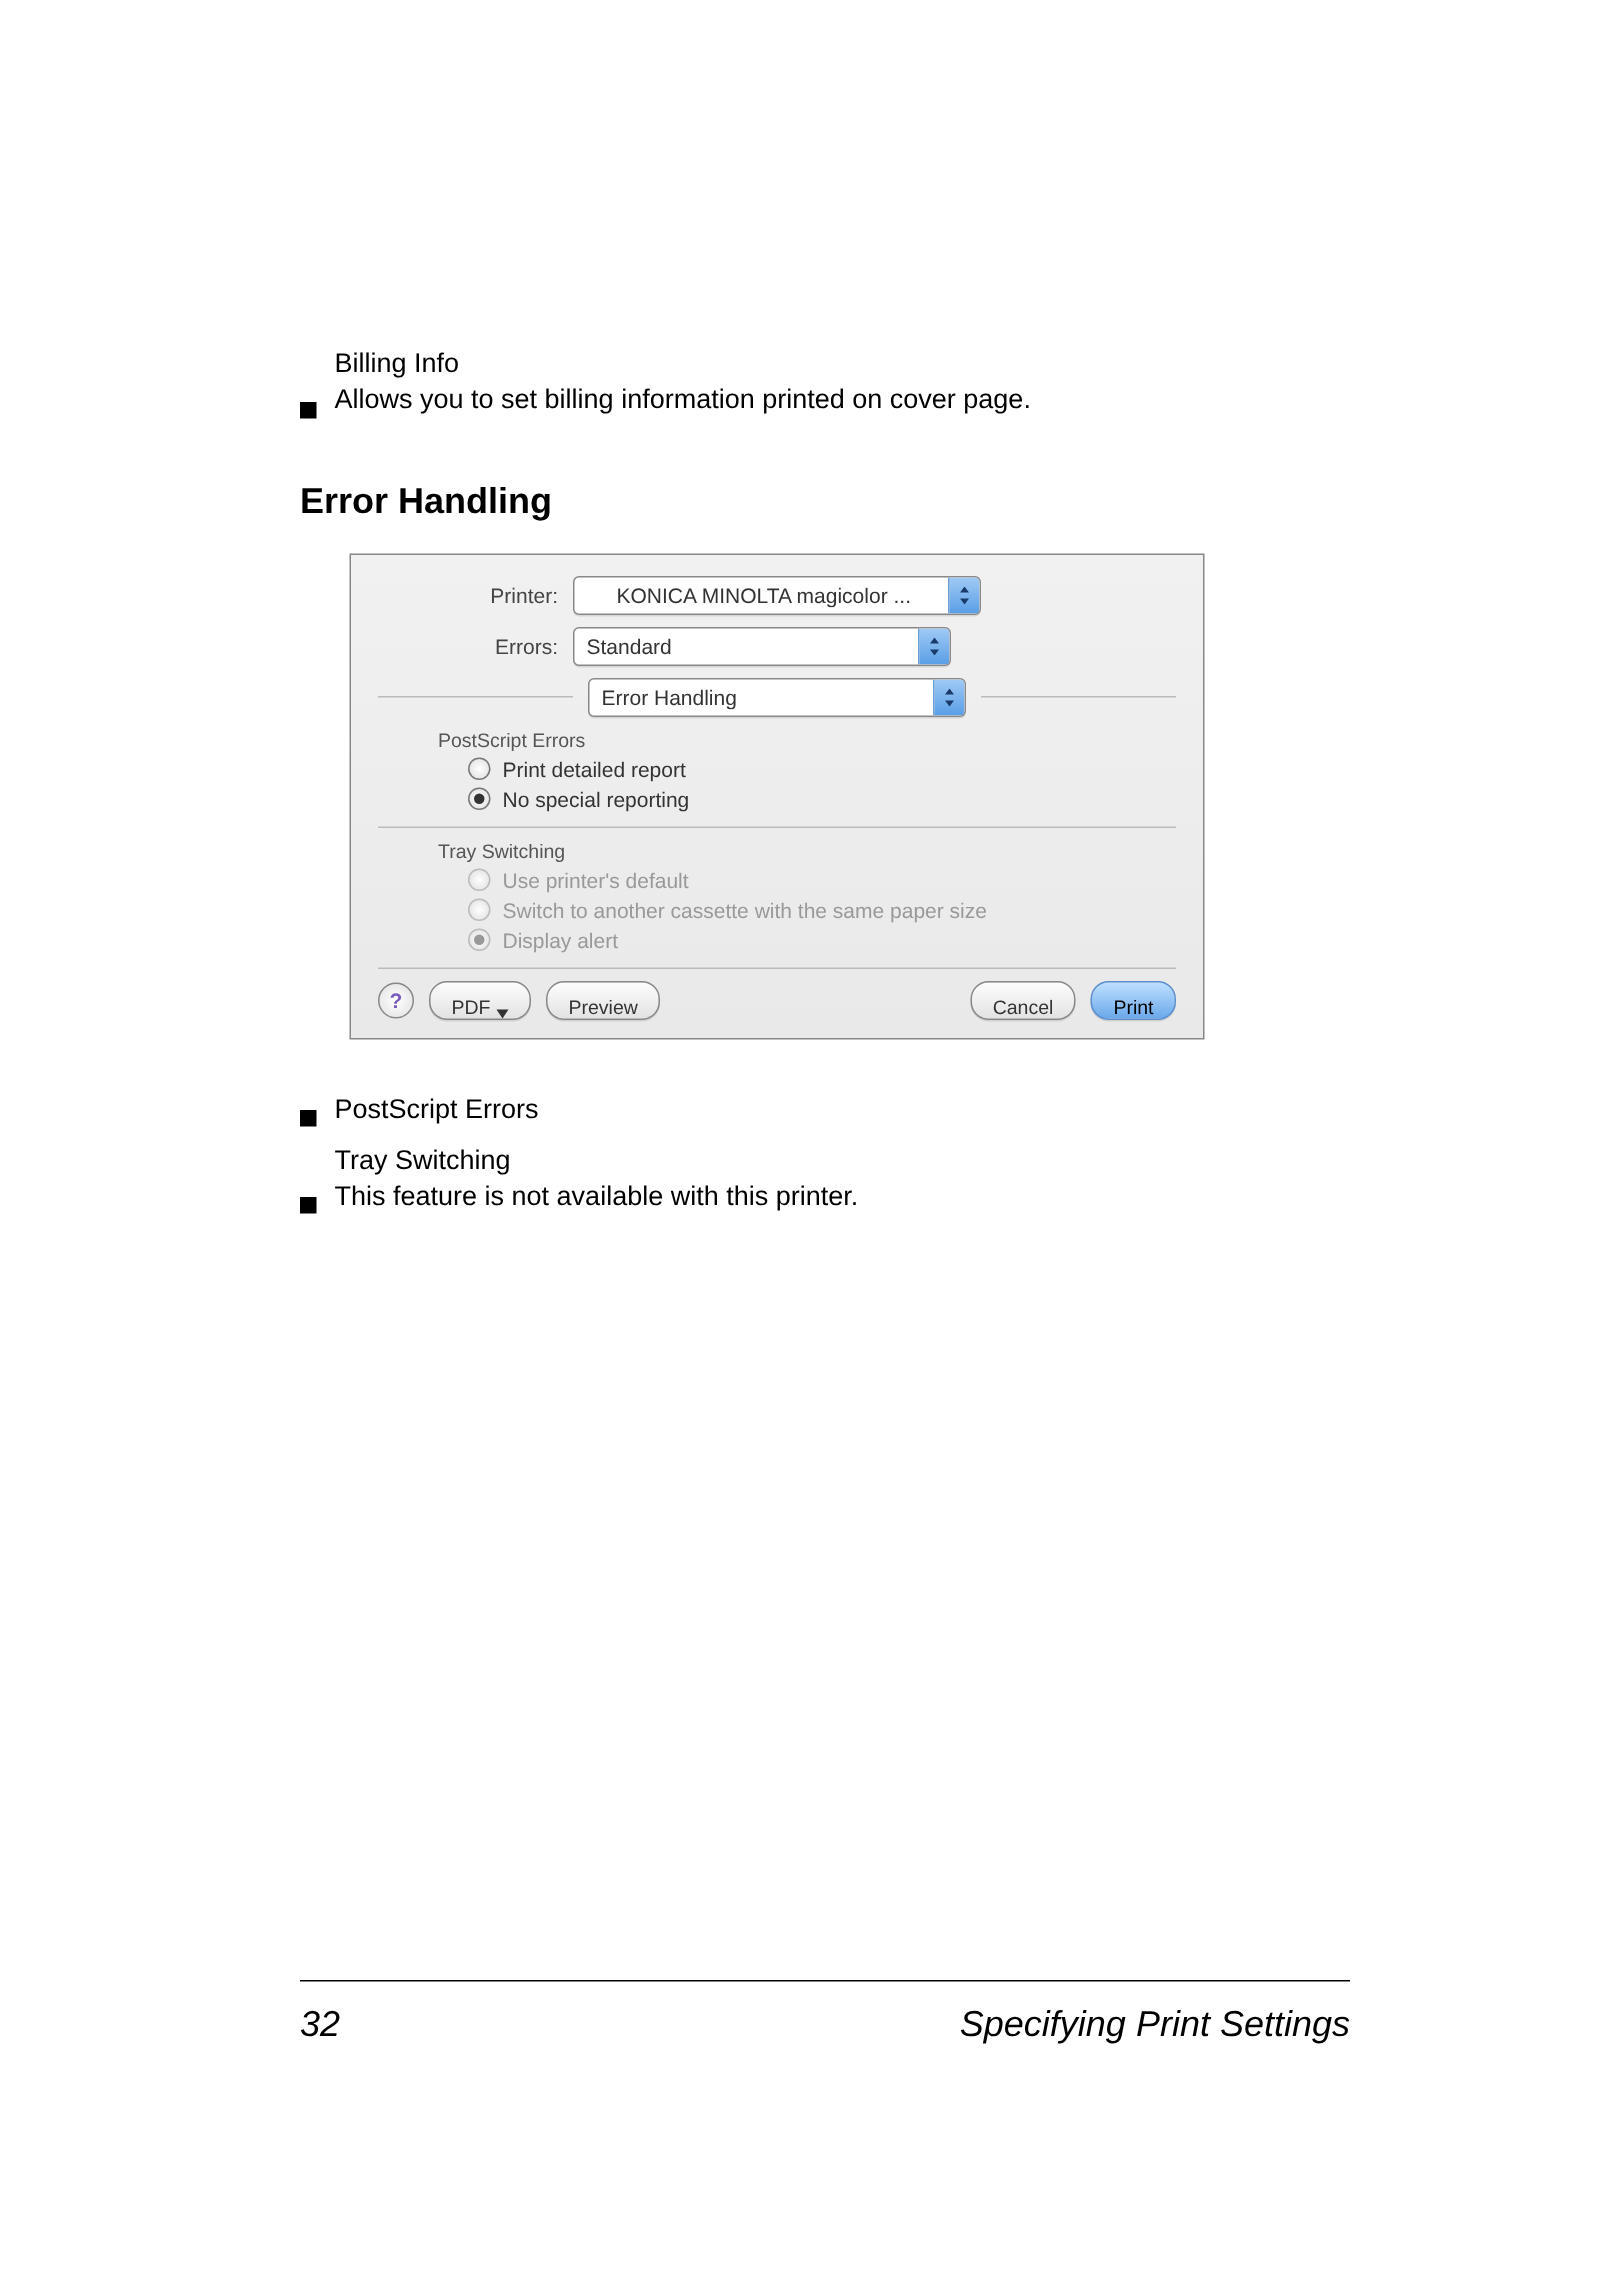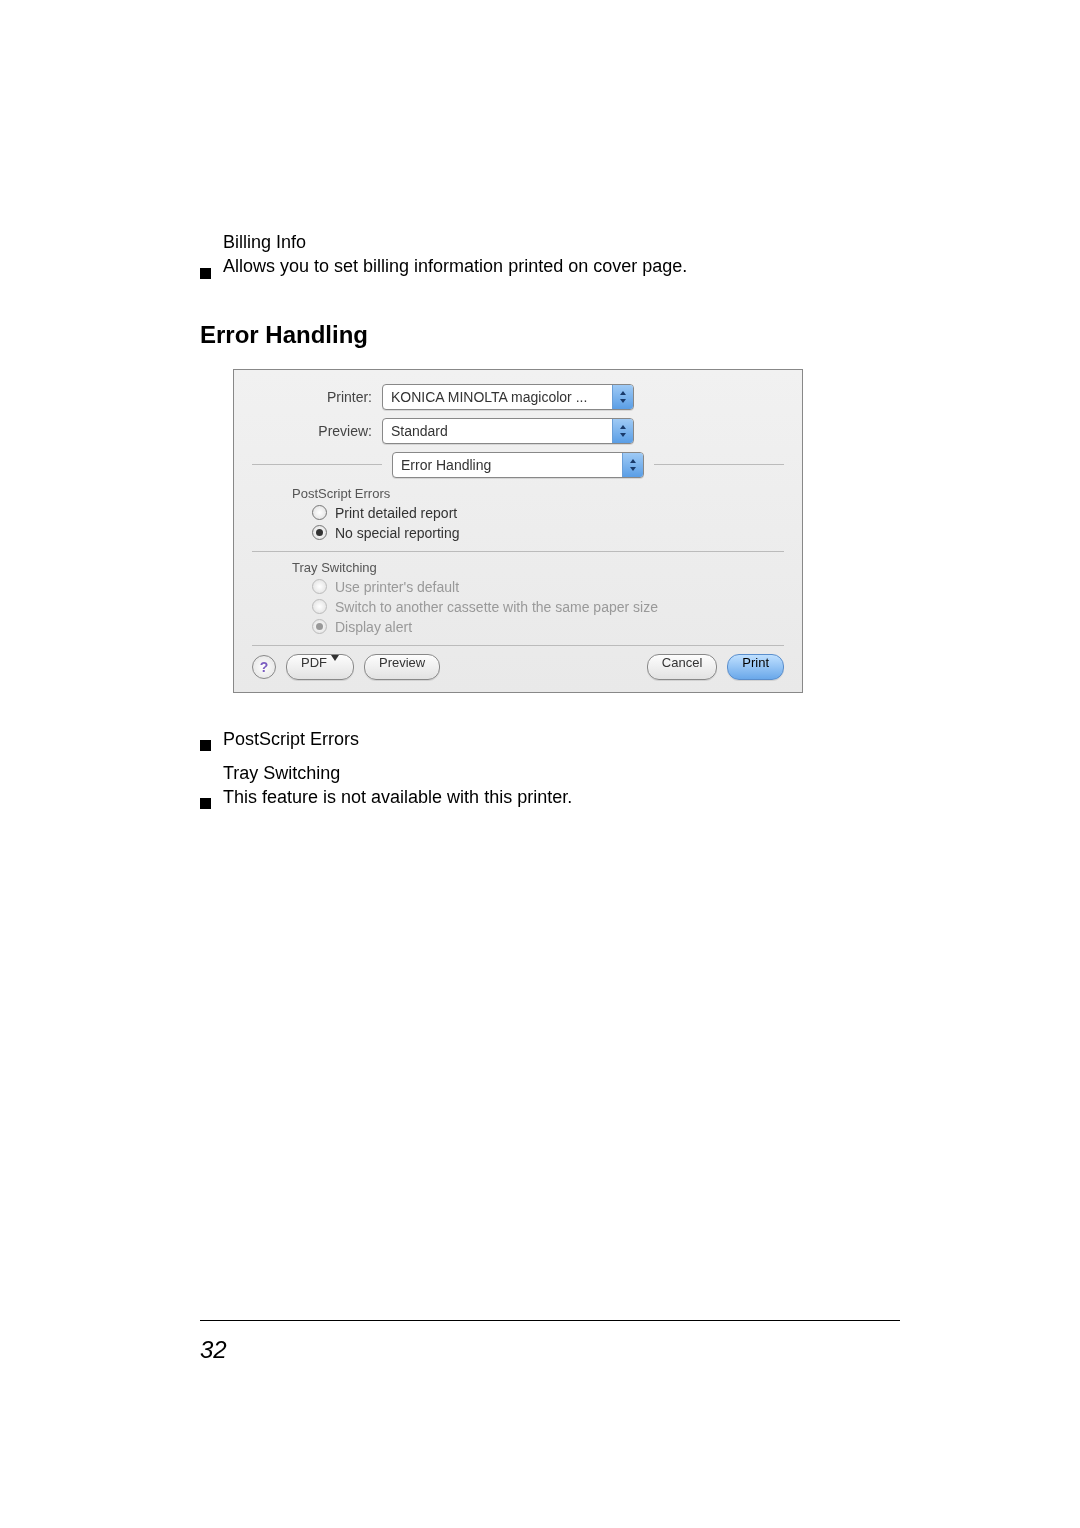--- a/index.html
+++ b/index.html
@@ -97,21 +97,21 @@
     height: 100%;
     background: linear-gradient(#9fcaf5, #5a9ee6);
     border-left: 1px solid #6a9ed6;
     display: flex;
     align-items: center;
     justify-content: center;
   }
   .dlg-select-arrow svg {
     display: block;
   }
-  .sel-printer { width: 250px; }
+  .sel-printer { width: 250px; padding-left: 20px; }
   .sel-presets { width: 250px; }
   .sel-pane { width: 250px; }
   .hr-line {
     border-top: 1px solid #bbb;
     margin: 6px 0 4px 0;
   }
   .pane-row {
     display: flex;
     align-items: center;
     margin: 6px 0 4px 0;
@@ -177,21 +177,21 @@
     justify-content: center;
   }
   .mac-btn {
     height: 24px;
     border-radius: 12px;
     border: 1px solid #888;
     background: linear-gradient(#fdfdfd, #e2e2e2);
     padding: 0 14px;
     font-size: 13px;
     display: flex;
-    align-items: flex-start;
+    align-items: flex-end;
     box-shadow: 0 1px 0 rgba(0,0,0,0.1);
   }
   .mac-btn.primary {
     background: linear-gradient(#bfe0ff, #6aa8ea);
     border-color: #5a8ecc;
     color: #000;
   }
   .spacer { flex: 1; }
   .tri-down {
     display: inline-block;
@@ -249,21 +249,21 @@
         <div class="dlg-select sel-printer">
           <div class="dlg-select-text">KONICA MINOLTA magicolor ...</div>
           <div class="dlg-select-arrow">
             <svg width="8" height="12" viewBox="0 0 8 12">
                 <path d="M4 0 L7 4 L1 4 Z M4 12 L1 8 L7 8 Z" fill="#1a3a6a"></path>
               </svg>
           </div>
         </div>
       </div>
       <div class="dlg-row">
-        <div class="dlg-label">Preview:</div>
+        <div class="dlg-label">Errors:</div>
         <div class="dlg-select sel-presets">
           <div class="dlg-select-text">Standard</div>
           <div class="dlg-select-arrow">
             <svg width="8" height="12" viewBox="0 0 8 12">
                 <path d="M4 0 L7 4 L1 4 Z M4 12 L1 8 L7 8 Z" fill="#1a3a6a"></path>
               </svg>
           </div>
         </div>
       </div>
 
@@ -344,13 +344,14 @@
           <span class="bullet-title">Tray Switching</span>
           <span class="bullet-desc">This feature is not available with this printer.</span>
         </div>
       </div>
     </div>
 
   </div>
 
   <div class="footer-rule"></div>
   <div class="page-number">32</div>
+  <div class="footer-title">Specifying Print Settings</div>
 </div>
 
 </body></html>

